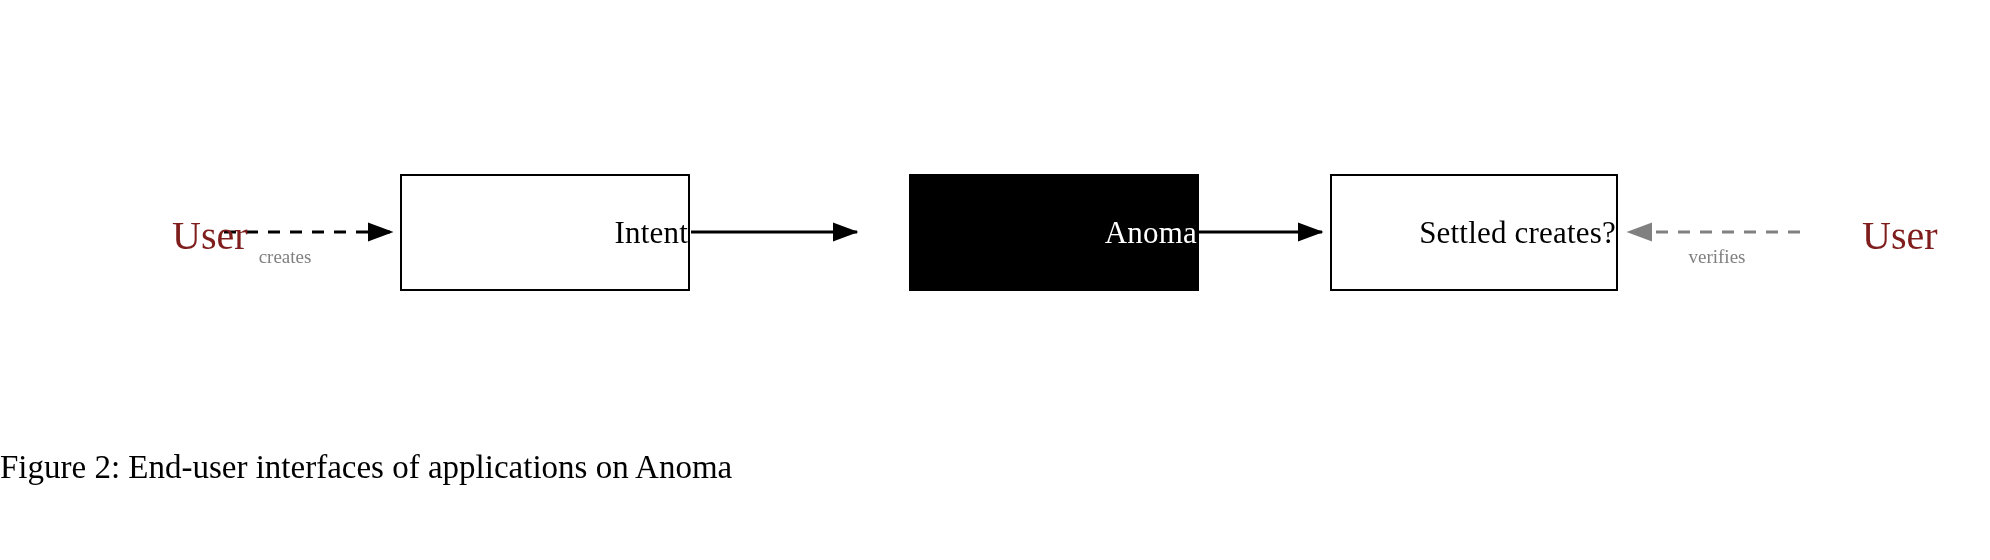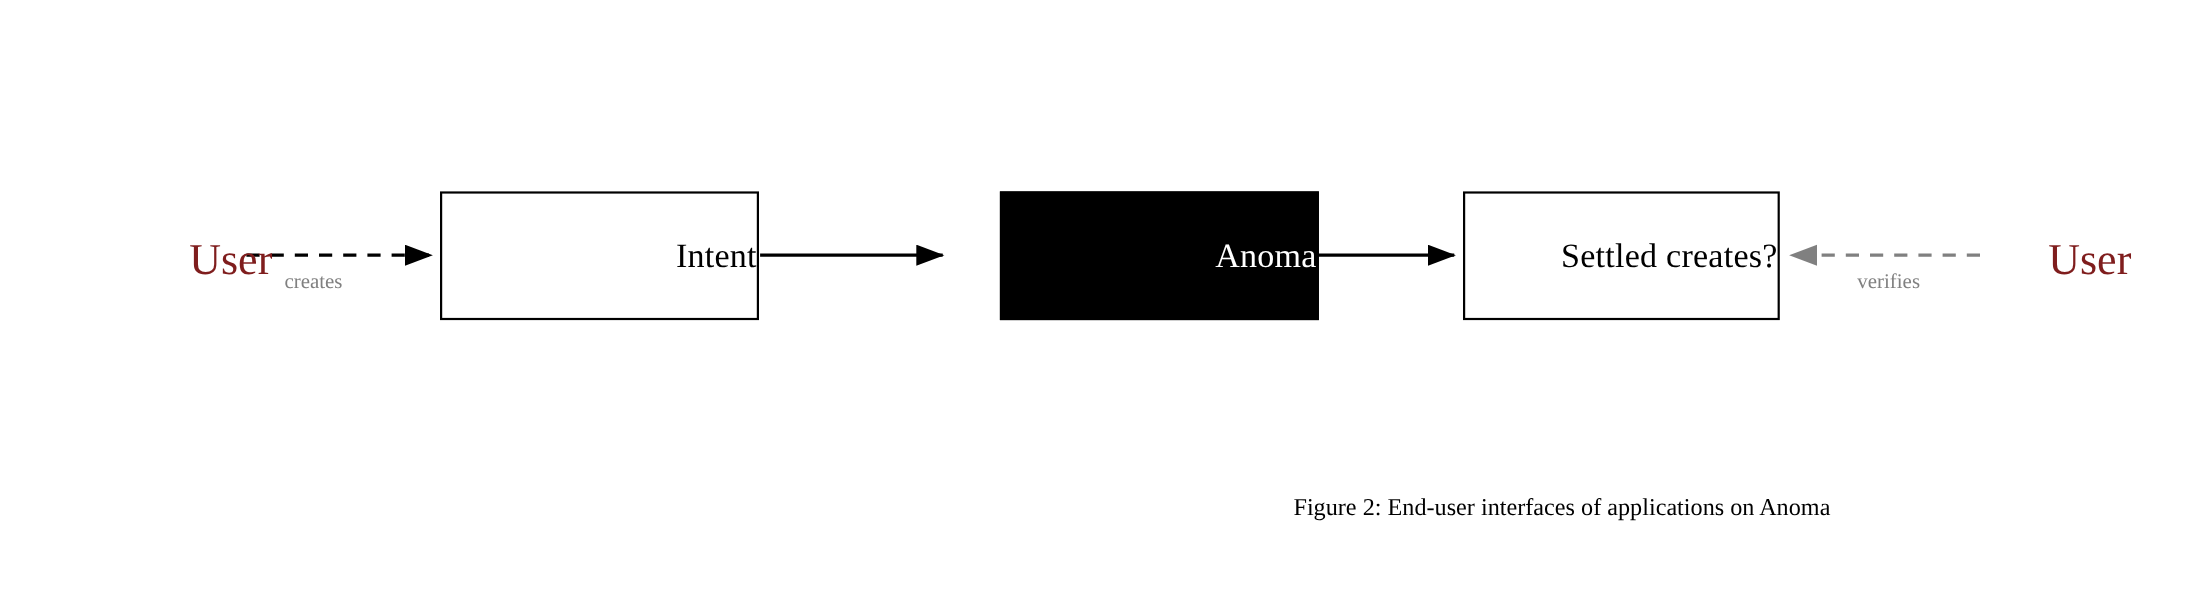--- a/index.html
+++ b/index.html
@@ -73,22 +73,22 @@
     height: 560px;
     pointer-events: none;
   }
 
   
   #figure-caption {
     position: absolute;
     left: 0;
     top: 447px;
     width: 1664px;
-    text-align: right;
-    font-size: 22px;
+    text-align: left;
+    font-size: 33px;
     color: #000000;
     line-height: 1.25;
     white-space: nowrap;
   }
 </style>
 </head>
 <body>
 
 <div id="figure-root">
 

